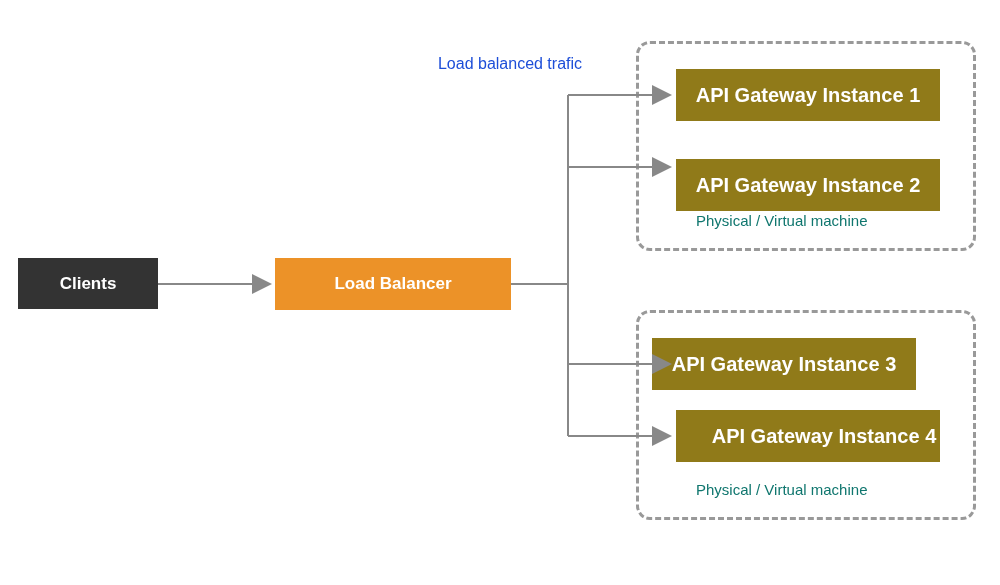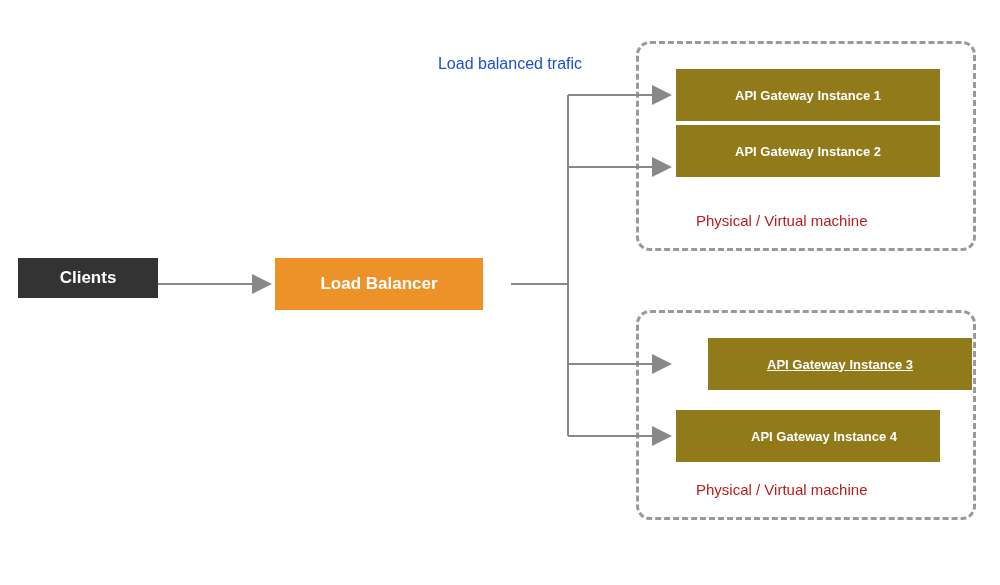--- a/index.html
+++ b/index.html
@@ -15,63 +15,63 @@
       display: flex;
       align-items: center;
       justify-content: center;
       font-weight: bold;
       color: #ffffff;
     }
     .clients-box {
       left: 18px;
       top: 258px;
       width: 140px;
-      height: 40px;
+      height: 51px;
       background: #333333;
       font-size: 17px;
     }
     .lb-box {
       left: 275px;
       top: 258px;
-      width: 208px;
+      width: 236px;
       height: 52px;
       background: #ec9228;
       font-size: 17px;
     }
     .gateway-box {
       width: 264px;
       height: 52px;
       background: #907a19;
-      font-size: 13px;
+      font-size: 20px;
       justify-content: center;
     }
     .gw1 { left: 676px; top: 69px; }
-    .gw2 { left: 676px; top: 125px; }
-    .gw3 { left: 708px; top: 338px; text-decoration: underline; }
+    .gw2 { left: 676px; top: 159px; }
+    .gw3 { left: 652px; top: 338px; }
     .gw4 { left: 676px; top: 410px; padding-left: 32px; }
     .container-box {
       position: absolute;
       border: 3px dashed #999999;
       border-radius: 14px;
     }
     .container1 {
       left: 636px;
       top: 41px;
       width: 340px;
       height: 210px;
     }
     .container2 {
       left: 636px;
       top: 310px;
       width: 340px;
       height: 210px;
     }
     .machine-label {
       position: absolute;
-      color: #b91c1c;
+      color: #0f766e;
       font-size: 15px;
       font-weight: normal;
     }
     .ml1 { left: 696px; top: 212px; }
     .ml2 { left: 696px; top: 481px; }
     .traffic-label {
       position: absolute;
       left: 430px;
       top: 54px;
       width: 160px;

